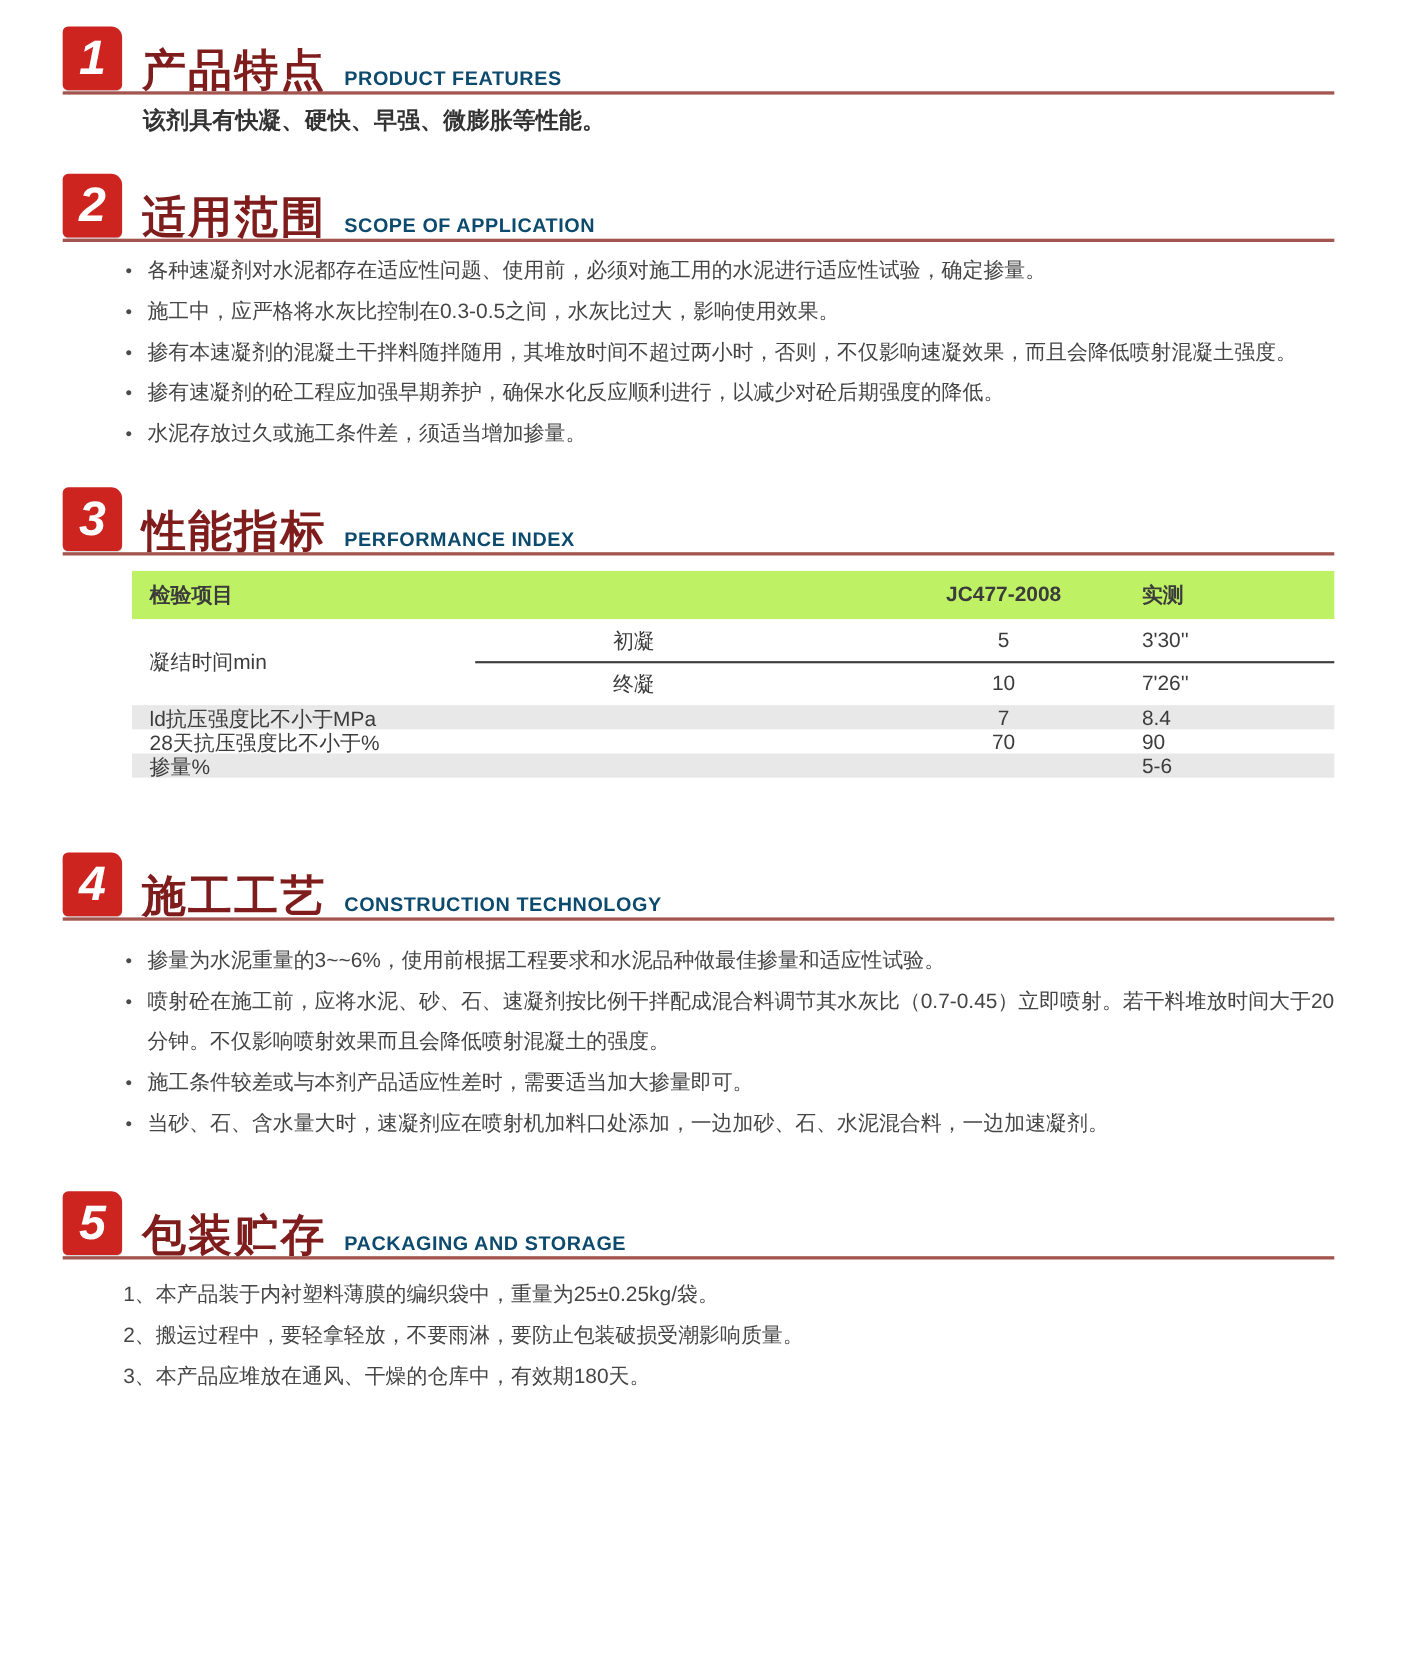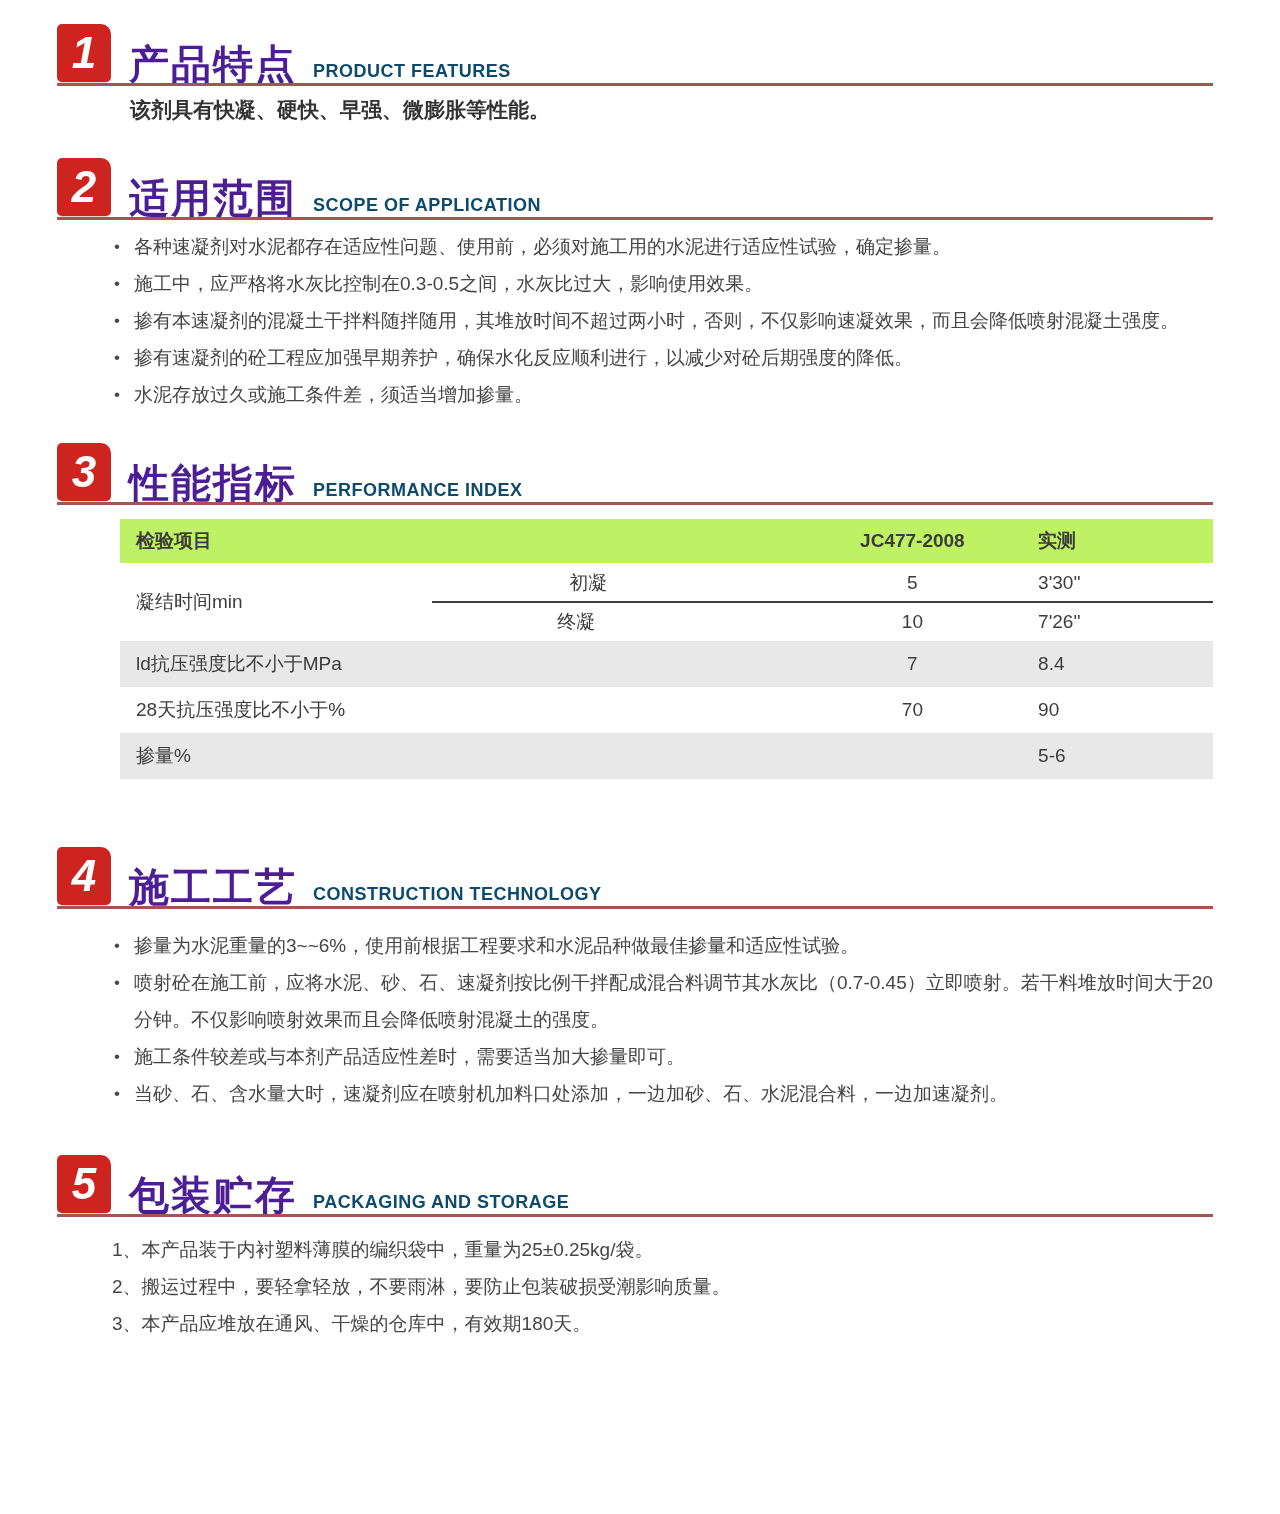--- a/index.html
+++ b/index.html
@@ -20,21 +20,21 @@
   }
   .sec-badge{
     width:54px;height:58px;margin-bottom:4px;flex:0 0 auto;
     background:#cd2420;color:#ffffff;
     font-style:italic;font-weight:bold;font-size:44px;
     display:flex;align-items:center;justify-content:center;
     border-radius:5px 10px 5px 5px;
     box-shadow:0 1px 0 rgba(0,0,0,0.15);
   }
   .sec-title-cn{
-    margin:0 0 2px 18px;color:#4c1d95;font-weight:bold;
+    margin:0 0 2px 18px;color:#7f1d1d;font-weight:bold;
     font-size:40px;line-height:1;letter-spacing:2px;white-space:nowrap;text-align:right;
   }
   .sec-title-en{
     margin:0 0 6px 16px;color:#0c4a6e;font-weight:600;
     font-size:18px;line-height:1;letter-spacing:0.5px;white-space:nowrap;
   }
   
   .intro{
     margin:10px 60px 0 130px;font-size:21px;font-weight:bold;color:#333333;
     line-height:28px;
@@ -58,21 +58,21 @@
   .trow .c4{text-align:left;}
   .t-header{background:#bef264;height:44px;font-weight:bold;}
   .t-group{position:relative;background:#ffffff;}
   .t-group .glabel{grid-row:1 / 3;align-self:center;padding-left:16px;}
   .t-group .srow-cell{height:39px;display:flex;align-items:center;}
   .t-group .srow-cell.c3{justify-content:center;}
   .gdivider{
     position:absolute;left:28.5%;right:0;top:50%;height:0;
     border-top:2px solid #3f3f3f;margin-top:-1px;
   }
-  .t-row{height:46px;}
+  .t-row{height:22px;}
   .stripe{background:#e8e8e8;}
   
   #sec1{margin-top:20px;}
   #sec2{margin-top:30px;}
   #sec3{margin-top:26px;}
   #sec4{margin-top:64px;}
   #sec5{margin-top:39px;}
   #sec4 ul.bullets{margin-top:18px;}
   #sec2 ul.bullets{margin-top:8px;}
 </style>
@@ -113,21 +113,21 @@
   <div class="ptable">
     <div class="trow t-header">
       <div class="c1">检验项目</div>
       <div class="c2"></div>
       <div class="c3">JC477-2008</div>
       <div class="c4">实测</div>
     </div>
 
     <div class="trow t-group">
       <div class="glabel">凝结时间min</div>
-      <div class="srow-cell c2" style="grid-column:2;grid-row:1;margin-left:12px;">初凝</div>
+      <div class="srow-cell c2" style="grid-column:2;grid-row:1;">初凝</div>
       <div class="srow-cell c3" style="grid-column:3;grid-row:1;">5</div>
       <div class="srow-cell c4" style="grid-column:4;grid-row:1;">3'30''</div>
       <div class="srow-cell c2" style="grid-column:2;grid-row:2;">终凝</div>
       <div class="srow-cell c3" style="grid-column:3;grid-row:2;">10</div>
       <div class="srow-cell c4" style="grid-column:4;grid-row:2;">7'26''</div>
       <div class="gdivider"></div>
     </div>
 
     <div class="trow t-row stripe">
       <div class="c1">ld抗压强度比不小于MPa</div>

